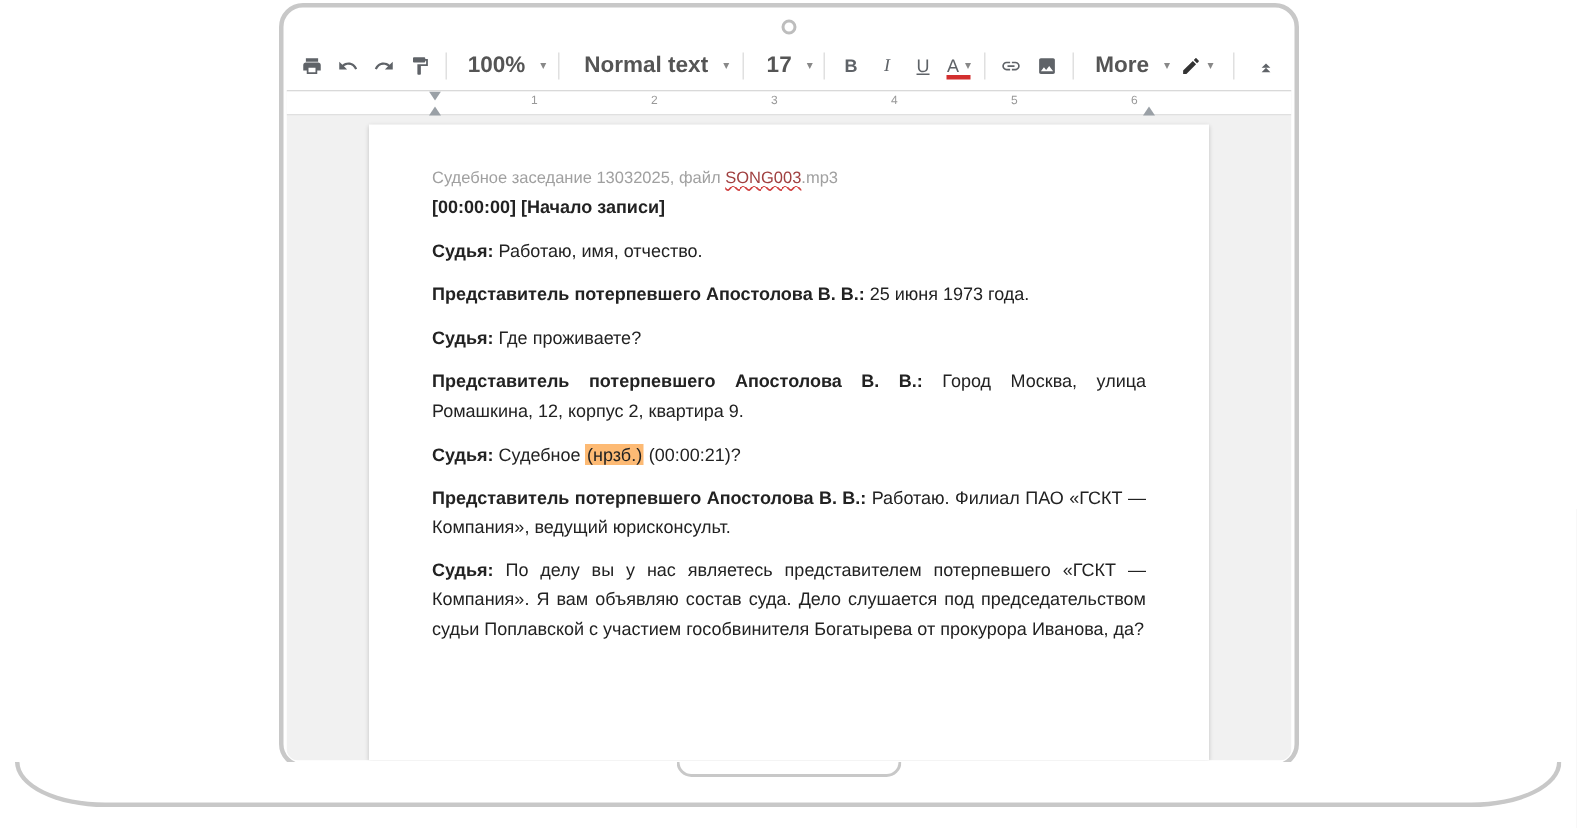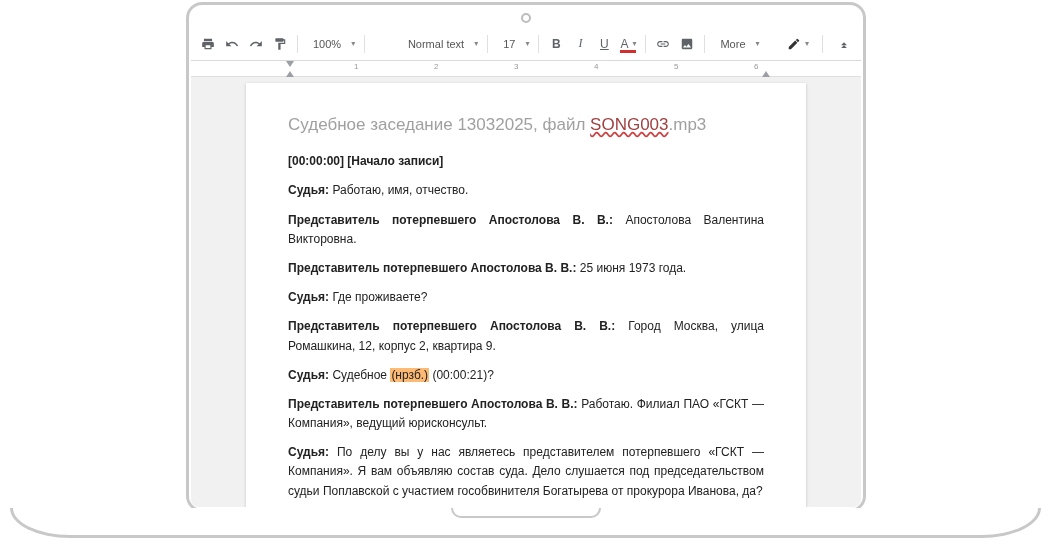--- a/index.html
+++ b/index.html
@@ -70,21 +70,21 @@
     display: flex;
     align-items: center;
     padding: 0 6px;
     gap: 2px;
     color: #5f6368;
     font-size: 11px;
   }
   .tb-sep { width:1px; height:18px; background:#e0e0e0; margin:0 4px; }
   .tb-btn { display:flex; align-items:center; justify-content:center; min-width:22px; height:22px; padding:0 3px; border-radius:2px; cursor:default; }
   .tb-btn svg { display:block; }
-  .tb-text { padding:0 6px; white-space:nowrap; font-size:11px; color:#555; }
+  .tb-text { padding:0 6px; white-space:nowrap; font-size:15px; color:#555;font-weight:bold; }
   .dropdown-arrow { font-size:8px; color:#888; margin-left:4px; }
 
   .color-A { position:relative; }
   .color-A .underline { position:absolute; bottom:2px; left:3px; right:3px; height:3px; background:#d32f2f; }
 
   .toolbar-right { margin-left:auto; display:flex; align-items:center; gap:6px; }
 
   .doc-area {
     flex:1;
     background:#f1f1f1;
@@ -131,21 +131,21 @@
   .page {
     width:560px;
     background:#fff;
     box-shadow:0 1px 3px rgba(0,0,0,.2);
     padding:28px 42px 0 42px;
     font-size:12px;
     line-height:1.6;
     color:#222;
   }
 
-  .header-line { color:#a0a0a0; font-size:17px; margin-bottom:14px; }
+  .header-line { color:#a0a0a0; font-size:11px; }
   .song-link { color:#a04040; text-decoration:underline; text-decoration-color:#d04040; text-decoration-style:wavy; }
 
   .para { margin-bottom:10px; text-align:justify; }
   .speaker { font-weight:bold; }
   .hl { background:#fdba74; padding:0 1px; }
   .ts { font-weight:bold; }
 
 </style>
 </head>
 <body>
@@ -273,21 +273,20 @@
           <div class="page">
 
             <div class="header-line">
               <span>Судебное заседание 13032025, файл </span><span class="song-link">SONG003</span><span>.mp3</span>
             </div>
 
             <div class="para"><span class="ts">[00:00:00] [Начало записи]</span></div>
 
             <div class="para"><span class="speaker">Судья:</span><span> Работаю, имя, отчество.</span></div>
 
-            <div class="para"><span class="speaker">Представитель потерпевшего Апостолова В. В.:</span><span> Апостолова Валентина Викторовна.</span></div>
 
 
             <div class="para"><span class="speaker">Представитель потерпевшего Апостолова В. В.:</span><span> 25 июня 1973 года.</span></div>
 
             <div class="para"><span class="speaker">Судья:</span><span> Где проживаете?</span></div>
 
             <div class="para"><span class="speaker">Представитель потерпевшего Апостолова В. В.:</span><span> Город Москва, улица Ромашкина, 12, корпус 2, квартира 9.</span></div>
 
             <div class="para"><span class="speaker">Судья:</span><span> Судебное </span><span class="hl">(нрзб.)</span><span> (00:00:21)?</span></div>
 

